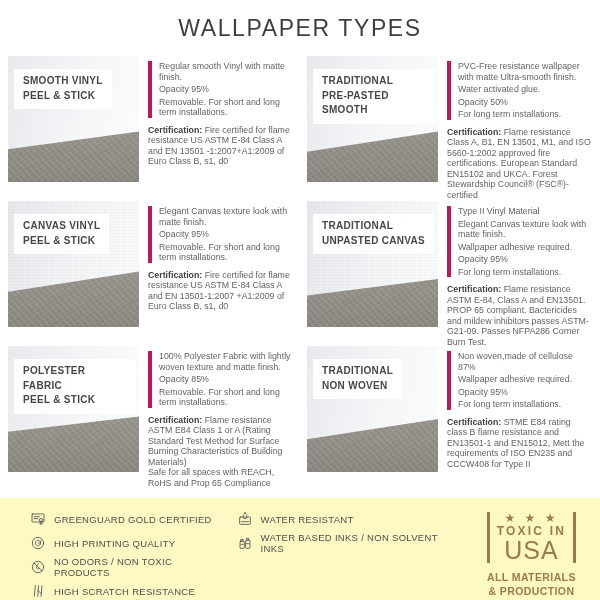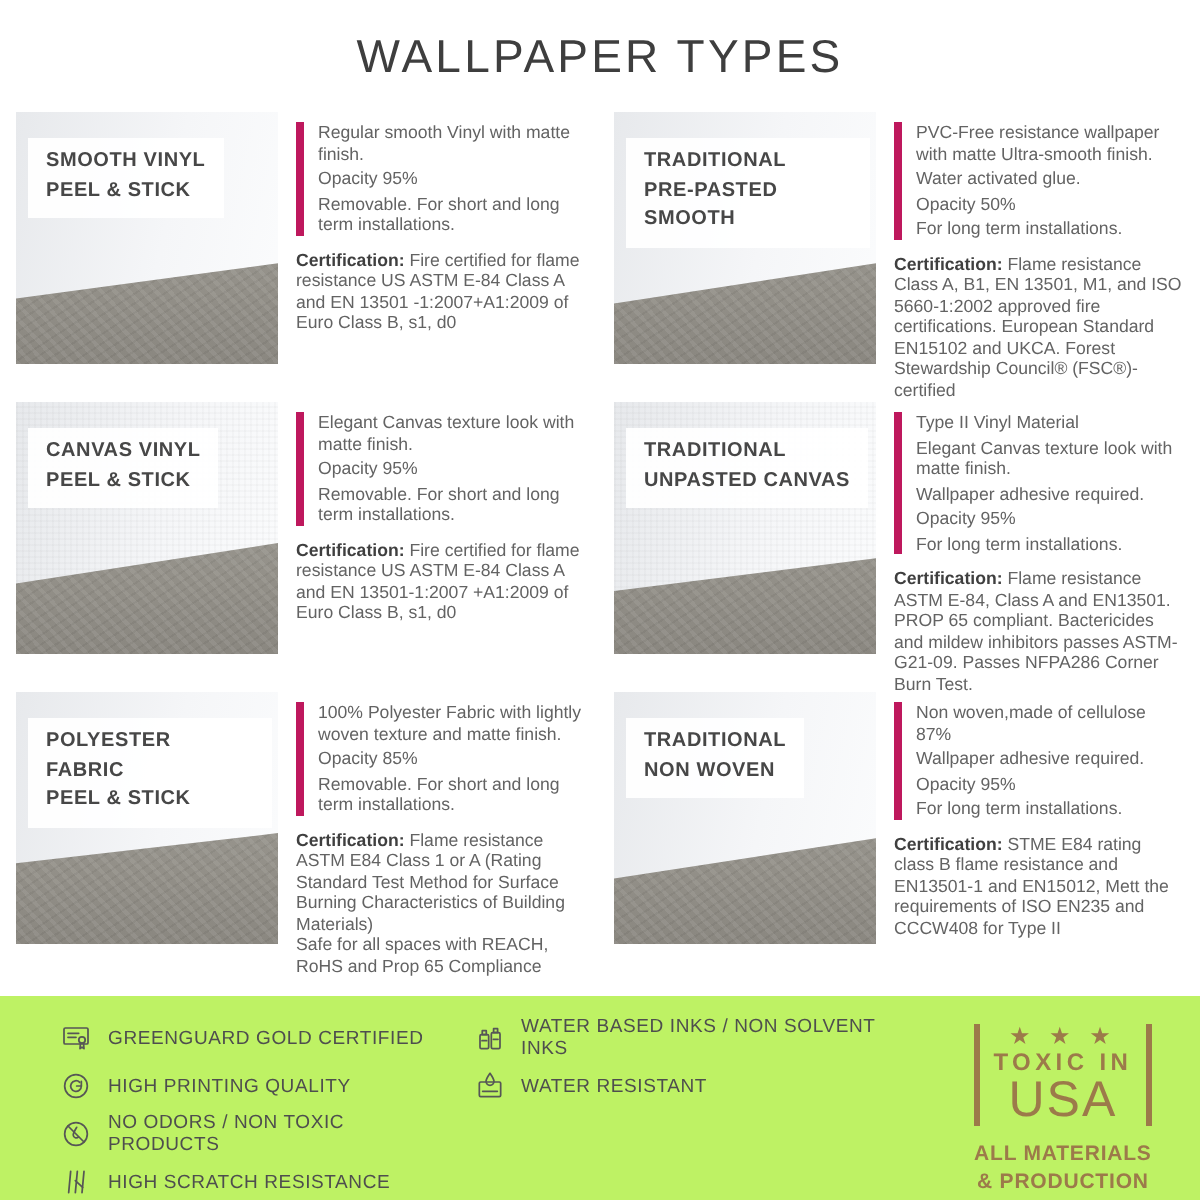--- a/index.html
+++ b/index.html
@@ -67,21 +67,21 @@
     padding-left: 7px;
     display: flex; flex-direction: column; gap: 2px;
   }
   .desc p { line-height: 1.2; color: #636363; }
   .cert { margin-top: 7px; line-height: 1.2; color: #636363; }
   .cert b { color: #3f3f3f; font-weight: bold; }
   .cert-text { white-space: pre-line; }
   
   .footer {
     position: absolute; left: 0; right: 0; bottom: 0; height: 102px;
-    background: #bef264;
+    background: #fef9c3;
     display: flex; align-items: flex-start;
     padding: 13px 10px 0 30px; gap: 10px;
   }
   .badge-col { display: flex; flex-direction: column; }
   .badge-col-1 { width: 198px; }
   .badge-col-2 { width: 228px; }
   .badge {
     display: flex; align-items: center; gap: 8px;
     margin-bottom: 8px; height: 16px;
   }
@@ -248,36 +248,36 @@
           <path d="M18 4 L16.5 20"></path>
           <path d="M11.5 11 L17 16"></path>
         </svg>
       <span class="badge-label">HIGH SCRATCH RESISTANCE</span>
     </div>
   </div>
 
   <div class="badge-col badge-col-2">
     <div class="badge">
       <svg viewBox="0 0 24 24">
+          <rect x="4" y="9" width="16" height="11" rx="1"></rect>
+          <path d="M12 2.5 c1.8 2.6 3 4.2 3 6 a3 3 0 1 1 -6 0 c0 -1.8 1.2 -3.4 3 -6 Z"></path>
+          <line x1="6.5" y1="16" x2="17.5" y2="16"></line>
+        </svg>
+      <span class="badge-label">WATER RESISTANT</span>
+    </div>
+    <div class="badge">
+      <svg viewBox="0 0 24 24">
           <rect x="4.5" y="9.5" width="6.5" height="10.5" rx="1"></rect>
           <rect x="6.2" y="6.5" width="3" height="3"></rect>
           <rect x="13" y="8" width="6.5" height="12" rx="1"></rect>
           <rect x="14.7" y="5" width="3" height="3"></rect>
           <line x1="6" y1="14" x2="9.5" y2="14"></line>
           <line x1="14.5" y1="13" x2="18" y2="13"></line>
         </svg>
       <span class="badge-label">WATER BASED INKS / NON SOLVENT INKS</span>
-    </div>
-    <div class="badge">
-      <svg viewBox="0 0 24 24">
-          <rect x="4" y="9" width="16" height="11" rx="1"></rect>
-          <path d="M12 2.5 c1.8 2.6 3 4.2 3 6 a3 3 0 1 1 -6 0 c0 -1.8 1.2 -3.4 3 -6 Z"></path>
-          <line x1="6.5" y1="16" x2="17.5" y2="16"></line>
-        </svg>
-      <span class="badge-label">WATER RESISTANT</span>
     </div>
   </div>
 
   <div class="stamp">
     <div class="stamp-box">
       <div class="stamp-bar"></div>
       <div class="stamp-center">
         <div class="stamp-stars">★ ★ ★</div>
         <div class="stamp-made-in">TOXIC IN</div>
         <div class="stamp-usa">USA</div>

